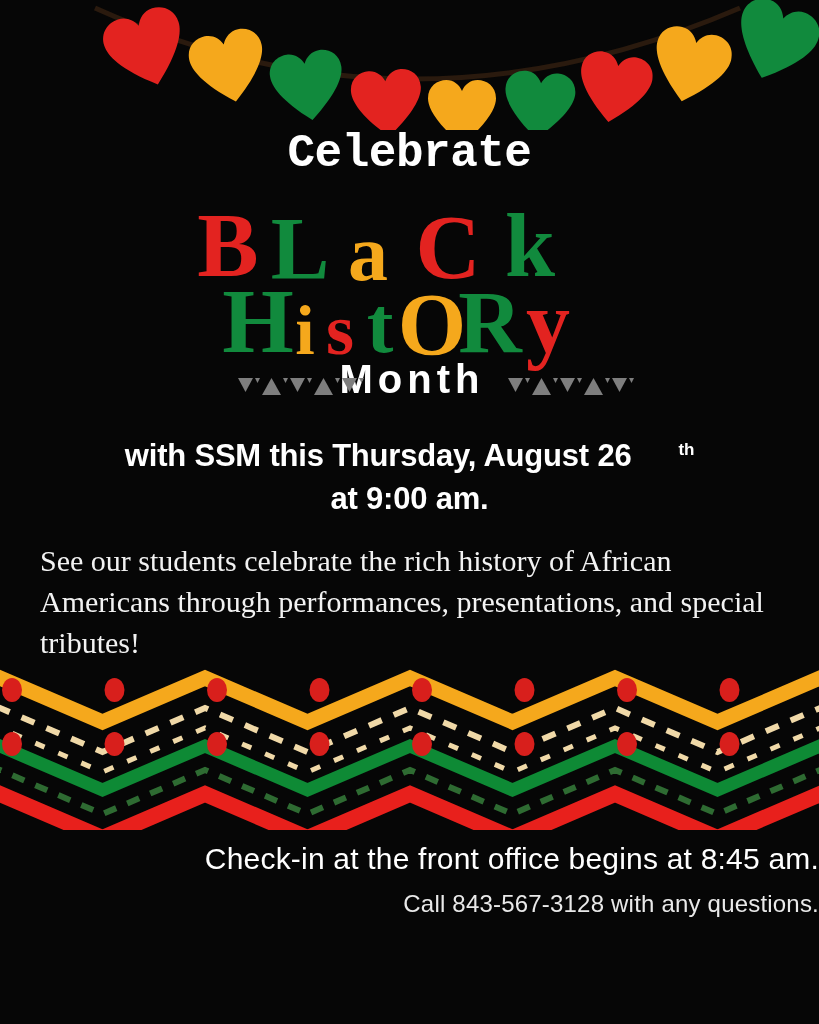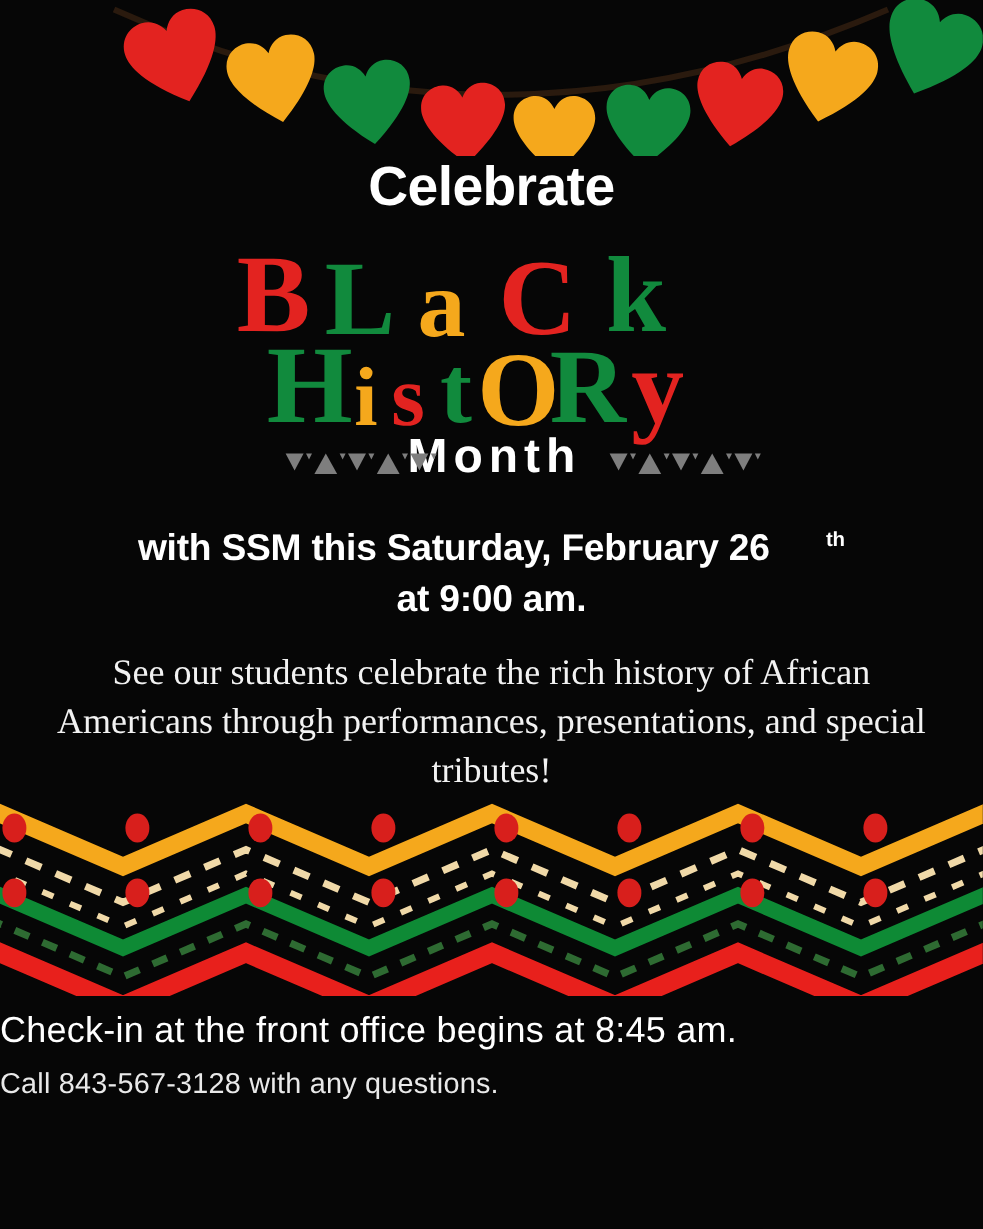--- a/index.html
+++ b/index.html
@@ -13,51 +13,51 @@
     color:#fff;
   }
 
   
   #garland { position:absolute; top:0; left:0; width:819px; height:130px; }
 
   
   .celebrate {
     position:absolute; top:128px; left:0; width:819px;
     text-align:center;
-    font-family:Liberation Sans, sans-serif;
+    font-family:Liberation Mono, monospace;
     font-weight:bold; font-size:46px; letter-spacing:-0.5px;
     color:#ffffff;
   }
 
   
   #logo { position:absolute; top:190px; left:0; width:819px; height:215px; }
 
   
   .dateblock {
     position:absolute; top:428px; left:0; width:819px;
     text-align:center;
     font-family:"Liberation Sans", sans-serif;
     font-weight:bold; font-size:31px; line-height:43px;
     color:#ffffff; letter-spacing:-0.2px;
   }
   .dateblock sup { font-size:0.55em; vertical-align:super;margin-left:47px; }
 
   
   .body-copy {
     position:absolute; top:540px; left:40px; width:739px;
-    text-align:center;
+    text-align:left;
     font-family:"Liberation Serif", serif;
     font-size:30px; line-height:41px; color:#f2f2f2;
   }
 
   
   #band { position:absolute; top:668px; left:0; width:819px; height:162px; }
 
   
-  .footer { position:absolute; top:838px; left:0; width:819px; text-align:left; }
+  .footer { position:absolute; top:838px; left:0; width:819px; text-align:right; }
   .foot-1 {
     font-family:"Liberation Sans", sans-serif;
     font-size:30px; line-height:42px; color:#ffffff; letter-spacing:0.2px;
   }
   .foot-2 {
     margin-top:10px;
     font-family:"Liberation Sans", sans-serif;
     font-size:24px; color:#e9e9e9; letter-spacing:0.2px;
   }
   .foot-3 {
@@ -199,21 +199,21 @@
       <path d="M 560 188 L 575 188 L 567.5 202 Z" fill="#7E7E7E"></path>
       <path d="M 577 188 L 582 188 L 579.5 193 Z" fill="#7E7E7E"></path>
       <path d="M 593.5 188 L 603 205 L 584 205 Z" fill="#7E7E7E"></path>
       <path d="M 605 188 L 610 188 L 607.5 193 Z" fill="#7E7E7E"></path>
       <path d="M 612 188 L 627 188 L 619.5 202 Z" fill="#7E7E7E"></path>
       <path d="M 629 188 L 634 188 L 631.5 193 Z" fill="#7E7E7E"></path>
     </g>
   </svg>
 
 <div class="dateblock">
-  <div><span>with SSM this Saturday, February 26</span><sup>th</sup></div>
+  <div><span>with SSM this Thursday, August 26</span><sup>th</sup></div>
   <div>at 9:00 am.</div>
 </div>
 
 <div class="body-copy">See our students celebrate the rich history of African Americans through performances, presentations, and special tributes!</div>
 
 <svg id="band" viewBox="0 0 819 162" preserveAspectRatio="none">
     <path d="M -102.5 54 L 0 10 L 102.5 54 L 205 10 L 307.5 54 L 410 10 L 512.5 54 L 615 10 L 717.5 54 L 820 10 L 922.5 54 L 1025 10" fill="none" stroke="#F5A81C" stroke-width="15" stroke-linejoin="miter" stroke-linecap="butt"></path>
     <path d="M -102.5 84 L 0 40 L 102.5 84 L 205 40 L 307.5 84 L 410 40 L 512.5 84 L 615 40 L 717.5 84 L 820 40 L 922.5 84 L 1025 40" fill="none" stroke="#F0D9A8" stroke-width="6" stroke-linejoin="miter" stroke-linecap="butt" stroke-dasharray="14 13"></path>
     <path d="M -102.5 104 L 0 60 L 102.5 104 L 205 60 L 307.5 104 L 410 60 L 512.5 104 L 615 60 L 717.5 104 L 820 60 L 922.5 104 L 1025 60" fill="none" stroke="#F0D9A8" stroke-width="5" stroke-linejoin="miter" stroke-linecap="butt" stroke-dasharray="10 15"></path>
     <path d="M -102.5 122 L 0 78 L 102.5 122 L 205 78 L 307.5 122 L 410 78 L 512.5 122 L 615 78 L 717.5 122 L 820 78 L 922.5 122 L 1025 78" fill="none" stroke="#0E8A35" stroke-width="13" stroke-linejoin="miter" stroke-linecap="butt"></path>

